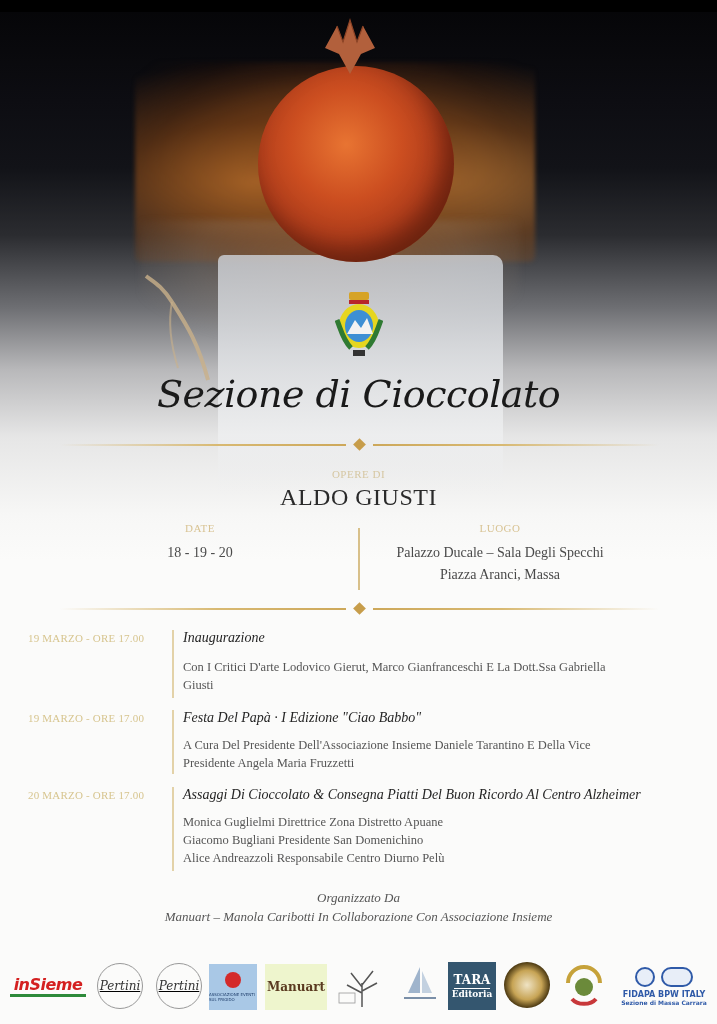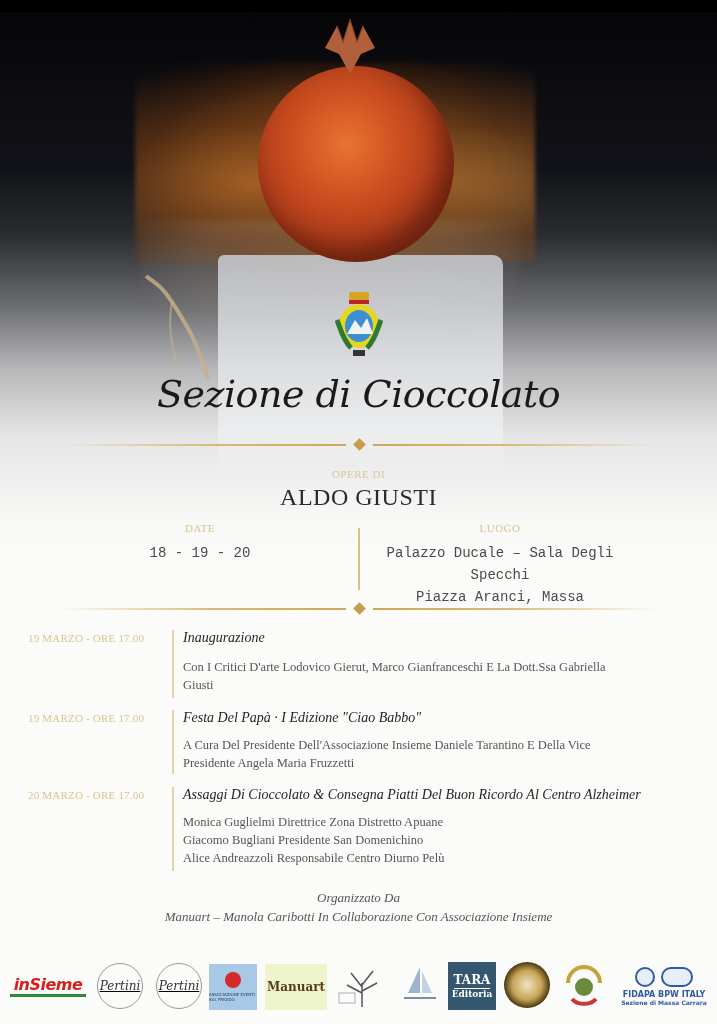--- a/index.html
+++ b/index.html
@@ -46,21 +46,21 @@
   .opere { position: absolute; left: 0; top: 468px; width: 717px; text-align: center;
     font-family: "Liberation Serif", serif; font-size: 11px; color: #d6c7a2; letter-spacing: 0.5px; }
   .artist { position: absolute; left: 0; top: 484px; width: 717px; text-align: center;
     font-family: "Liberation Serif", serif; font-size: 24px; color: #2a2a2a; letter-spacing: 0.5px; }
 
   
   .info { position: absolute; left: 0; top: 522px; width: 587px; height: 70px; padding-left: 8px; }
   .info .col-date { position: absolute; left: 110px; width: 180px; text-align: center; top: 0; }
   .info .col-place { position: absolute; left: 370px; width: 260px; text-align: center; top: 0; }
   .info .lbl { font-family: "Liberation Serif", serif; font-size: 11px; color: #d8c393; letter-spacing: 0.5px; margin-bottom: 8px; }
-  .info .val { font-family: Liberation Mono, monospace; font-size: 14px; color: #4a4a4a; line-height: 22px; }
+  .info .val { font-family: Liberation Serif, serif; font-size: 14px; color: #4a4a4a; line-height: 22px; }
   .info .vsep { position: absolute; left: 358px; top: 6px; width: 1.5px; height: 62px; background: #d8c08a; }
 
   
   .schedule { position: absolute; left: 0; top: 630px; width: 717px; }
   .event { position: absolute; left: 0; width: 717px; }
   .event .when { position: absolute; left: 28px; top: 2px; width: 140px;
     font-family: "Liberation Serif", serif; font-size: 11px; color: #d7c58f; letter-spacing: 0.2px; white-space: nowrap; }
   .event .bar { position: absolute; left: 172px; top: 0; width: 1.5px; background: #e3d2a8; }
   .event .head { position: absolute; left: 183px; top: 0;
     font-family: "Liberation Serif", serif; font-style: italic; font-size: 14px; color: #252525; white-space: nowrap; }

